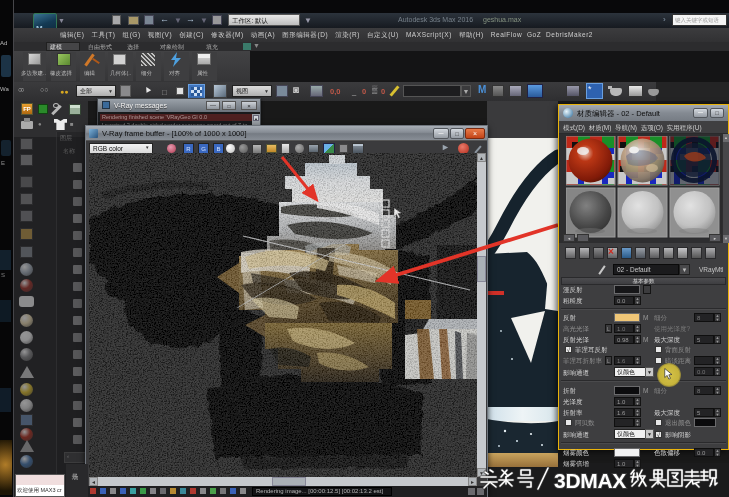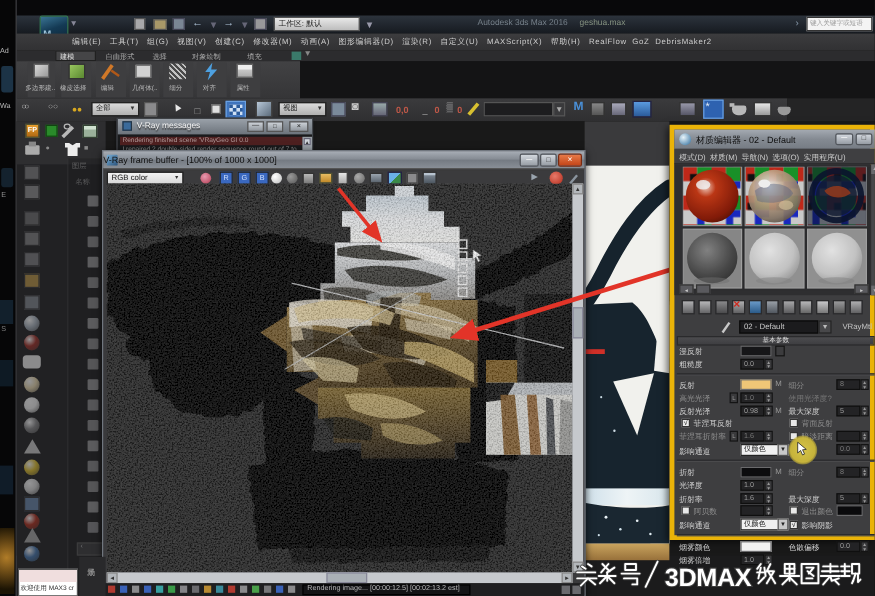--- a/index.html
+++ b/index.html
@@ -236,21 +236,21 @@
 <div class="a" style="left:2px;top:15px;width:152px;height:7px;background:#4e2020"></div>
 <div class="tx" style="left:4px;top:15px;font-size:5.5px;color:#b09898">Rendering finished scene 'VRayGeo GI 0.0</div>
 <div class="tx" style="left:4px;top:23px;font-size:5.5px;color:#8a8a8a">I repaired 2 double-sided render sequence round out of 7 to</div>
 <div class="a" style="left:154px;top:15px;width:8px;height:16px;background:#9aa0a6"></div>
 <div class="a" style="left:155px;top:16px;width:6px;height:6px;background:#cfd4da;border:1px solid #667;font-size:4px;line-height:5px;text-align:center;color:#333">▲</div>
 </div>
 
 <div class="a" style="left:85px;top:125px;width:403px;height:372px;background:#3a3a3c;border:1px solid #70767e;box-shadow:0 2px 6px rgba(0,0,0,.7)">
 <div class="a" style="left:0;top:0;width:401px;height:15px;background:linear-gradient(180deg,#a8aeb6 0%,#878d95 45%,#757b83 55%,#888e96 100%);border-bottom:1px solid #555"></div>
 <div class="a" style="left:3px;top:3px;width:9px;height:9px;background:linear-gradient(135deg,#7ab0d8,#28517a);border-radius:1px"></div>
-<div class="tx" style="left:0;top:3px;font-size:7.5px;color:#101010">V-Ray frame buffer - [100% of 1000 x 1000]</div>
+<div class="tx" style="left:16px;top:3px;font-size:7.5px;color:#101010">V-Ray frame buffer - [100% of 1000 x 1000]</div>
 <div class="a" style="left:347px;top:2px;width:16px;height:11px;background:linear-gradient(180deg,#d3d8de,#969ca4);border:1px solid #52565c;border-radius:2px;text-align:center;font-size:7px;line-height:9px;color:#fff">─</div>
 <div class="a" style="left:364px;top:2px;width:14px;height:11px;background:linear-gradient(180deg,#d3d8de,#969ca4);border:1px solid #52565c;border-radius:2px;text-align:center;font-size:6px;line-height:10px;color:#333">□</div>
 <div class="a" style="left:379px;top:2px;width:20px;height:11px;background:linear-gradient(180deg,#e87a48,#c24418);border:1px solid #7a2a10;border-radius:2px;text-align:center;font-size:7px;line-height:10px;color:#fff">×</div>
 
 <div class="a" style="left:1px;top:16px;width:399px;height:13px;background:#3b3b3d"></div>
 <div class="a" style="left:3px;top:17px;width:64px;height:11px;background:linear-gradient(180deg,#f2f2f2,#d8d8d8);border:1px solid #222;font-size:6.5px;color:#111;line-height:10px;padding-left:3px">RGB color</div>
 <div class="tx" style="left:59px;top:19px;font-size:4.5px;color:#333">▼</div>
 <div class="a" style="left:81px;top:18px;width:9px;height:9px;border-radius:50%;background:radial-gradient(circle at 40% 35%,#e89ab0,#b03a50)"></div>
 <div class="a" style="left:97px;top:17px;width:11px;height:11px;background:#3a68c0;border:1px solid #222;color:#cfe0ff;font-size:6px;text-align:center;line-height:10px">R</div>
 <div class="a" style="left:112px;top:17px;width:11px;height:11px;background:#3a68c0;border:1px solid #222;color:#cfe0ff;font-size:6px;text-align:center;line-height:10px">G</div>
@@ -408,21 +408,21 @@
 <svg class="a" style="left:0;top:0;pointer-events:none" width="729" height="497" viewBox="0 0 729 497">
 <defs>
         <marker id="ah1" markerWidth="6" markerHeight="5" refX="4.6" refY="2.5" orient="auto">
           <path d="M0,0 L6,2.5 L0,5 Z" fill="#e23428"></path>
         </marker>
       </defs>
 <line x1="282" y1="157" x2="316" y2="199" stroke="#e23428" stroke-width="3.0" marker-end="url(#ah1)"></line>
 <line x1="558" y1="225" x2="380" y2="280" stroke="#e23428" stroke-width="3.8" marker-end="url(#ah1)"></line>
 </svg>
 
-<div class="a" style="left:558px;top:104px;width:171px;height:346px;background:#3e3e40;border:4px solid #eab308;box-shadow:-2px 2px 6px rgba(0,0,0,.6)">
+<div class="a" style="left:558px;top:104px;width:171px;height:346px;background:#3e3e40;border:1px solid #eab308;box-shadow:-2px 2px 6px rgba(0,0,0,.6)">
 <div class="a" style="left:0;top:0;width:169px;height:16px;background:linear-gradient(180deg,#a4aab2 0%,#848a92 50%,#767c84 100%)"></div>
 <div class="a" style="left:4px;top:3px;width:10px;height:10px;background:radial-gradient(circle at 35% 35%,#e8f4fa,#2a6a9a);border-radius:50%"></div>
 <div class="tx" style="left:18px;top:4px;font-size:7.5px;color:#0f0f0f">材质编辑器 - 02 - Default</div>
 <div class="a" style="left:134px;top:3px;width:15px;height:10px;background:linear-gradient(180deg,#d3d8de,#969ca4);border:1px solid #52565c;border-radius:2px;font-size:7px;line-height:8px;text-align:center;color:#fff">─</div>
 <div class="a" style="left:151px;top:3px;width:14px;height:10px;background:linear-gradient(180deg,#d3d8de,#969ca4);border:1px solid #52565c;border-radius:2px;font-size:6px;line-height:9px;text-align:center;color:#333">□</div>
 <div class="a" style="left:0;top:16px;width:169px;height:13px;background:#3f3f41;border-bottom:1px solid #2a2a2c"></div>
 <div class="tx" style="left:4px;top:19px;font-size:6.5px;color:#cccccc">模式(D)&nbsp;&nbsp;材质(M)&nbsp;&nbsp;导航(N)&nbsp;&nbsp;选项(O)&nbsp;&nbsp;实用程序(U)</div>
 
 <div class="a" style="left:0;top:29px;width:169px;height:109px;background:#2e2e30"></div>
 <svg class="a" style="left:7px;top:31px" width="156" height="103" viewBox="0 0 156 103">

